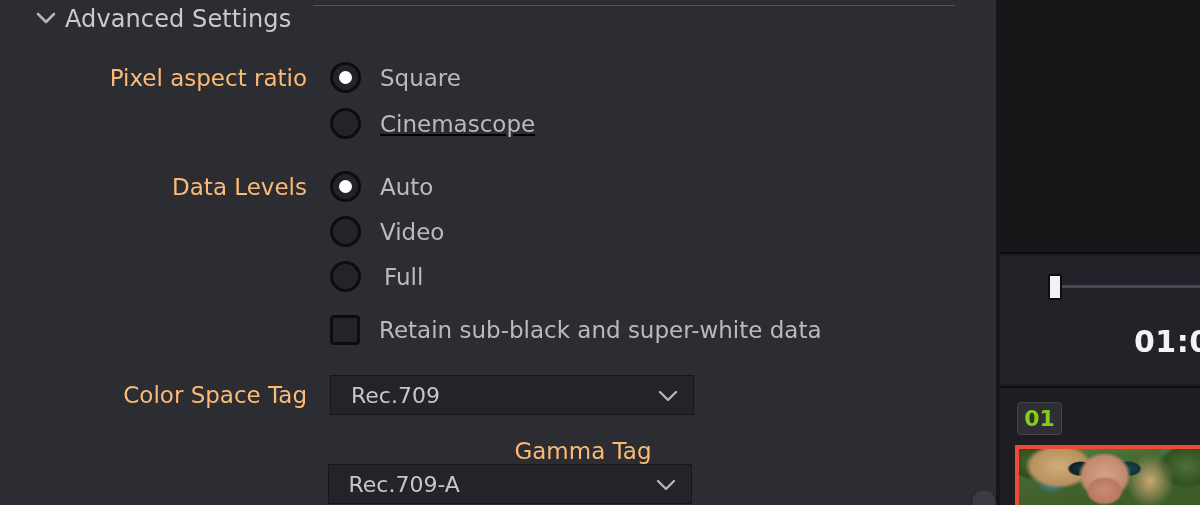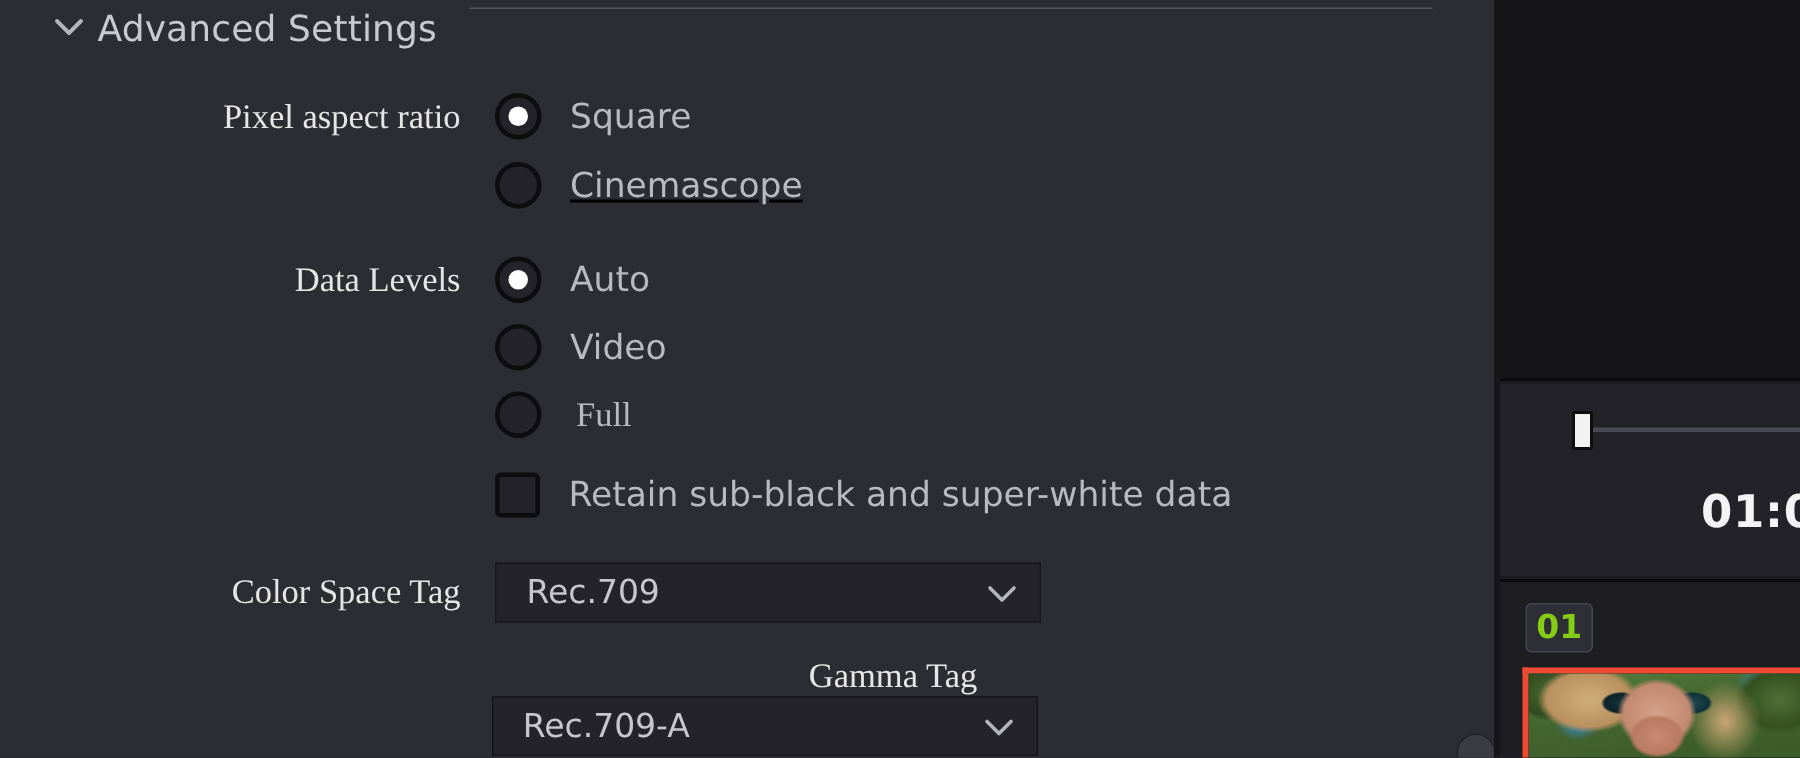--- a/index.html
+++ b/index.html
@@ -70,24 +70,23 @@
     position: absolute;
     display: flex;
     align-items: center;
     left: 0;
     width: 996px;
   }
   .field-label {
     width: 307px;
     text-align: right;
     font-size: 23px;
-    color: #e5e5e5;
+    color: #fdba74;
     white-space: nowrap;
     padding-right: 0;
-    font-family: Liberation Serif, serif;
   }
   .field-control {
     margin-left: 23px;
     display: flex;
     align-items: center;
     text-align: right;
   }
 
   
   .radio {
@@ -327,21 +326,21 @@
       <div class="field-control">
         <span class="radio"></span>
         <span class="opt-label">Video</span>
       </div>
     </div>
 
     <div class="row" style="top:261px;">
       <div class="field-label"></div>
       <div class="field-control">
         <span class="radio"></span>
-        <span class="opt-label" style="margin-left:23px;font-family:Liberation Serif, serif;">Full</span>
+        <span class="opt-label" style="margin-left:23px;">Full</span>
       </div>
     </div>
 
     <div class="row" style="top:315px;">
       <div class="field-label"></div>
       <div class="field-control">
         <span class="checkbox"></span>
         <span class="opt-label">Retain sub-black and super-white data</span>
       </div>
     </div>

